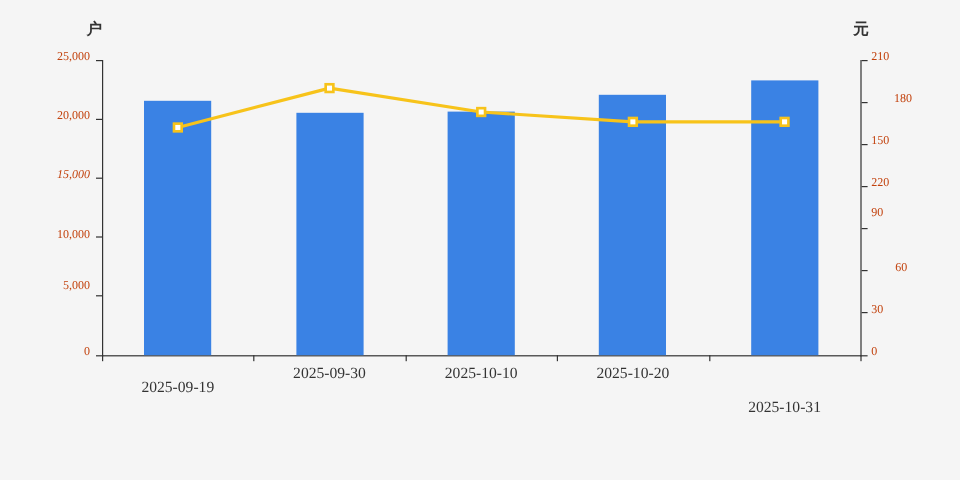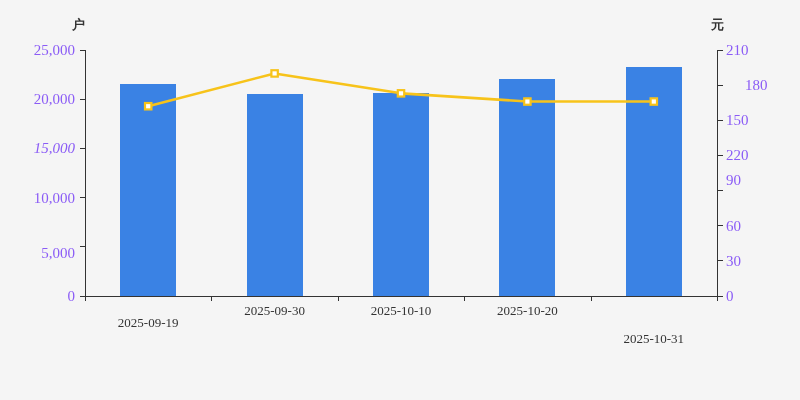--- a/index.html
+++ b/index.html
@@ -60,22 +60,22 @@
     position: absolute;
     height: 1px;
     width: 5px;
     background: #333333;
   }
   .tick-left  { left: 80px; }
   .tick-right { left: 718px; }
 
   .tick-text {
     position: absolute;
-    font-size: 15px;
-    color: #8b5cf6;
+    font-size: 10px;
+    color: #c2410c;
     line-height: 1;
     white-space: nowrap;
   }
   .tick-text-left {
     text-align: right;
     right: 725px;          
   }
   .tick-text-right {
     text-align: left;
     left: 726px;
@@ -126,37 +126,37 @@
   <div class="unit-label" id="unit-right">元</div>
 
   <div class="axis-spine" id="axis-spine-left"></div>
   <div class="axis-spine" id="axis-spine-right"></div>
   <div id="axis-baseline"></div>
 
   <div id="left-ticks">
       <div class="tick-mark tick-left" style="top: 295.5px;"></div>
       <div class="tick-text tick-text-left" style="top: 289px;">0</div>
       <div class="tick-mark tick-left" style="top: 246.3px;"></div>
-      <div class="tick-text tick-text-left" style="top: 246px; font-family: Liberation Serif, serif;">5,000</div>
+      <div class="tick-text tick-text-left" style="top: 234px; font-family: Liberation Serif, serif;">5,000</div>
       <div class="tick-mark tick-left" style="top: 197.1px;"></div>
       <div class="tick-text tick-text-left" style="top: 190.6px;">10,000</div>
       <div class="tick-mark tick-left" style="top: 147.9px;"></div>
       <div class="tick-text tick-text-left" style="top: 141.4px; font-style: italic;">15,000</div>
       <div class="tick-mark tick-left" style="top: 98.7px;"></div>
       <div class="tick-text tick-text-left" style="top: 92.2px;">20,000</div>
       <div class="tick-mark tick-left" style="top: 49.5px;"></div>
       <div class="tick-text tick-text-left" style="top: 43px;">25,000</div>
     </div>
   <div id="right-ticks">
       <div class="tick-mark tick-right" style="top: 295.5px;"></div>
       <div class="tick-text tick-text-right" style="top: 289px;">0</div>
       <div class="tick-mark tick-right" style="top: 260.357px;"></div>
       <div class="tick-text tick-text-right" style="top: 253.857px;">30</div>
       <div class="tick-mark tick-right" style="top: 225.214px;"></div>
-      <div class="tick-text tick-text-right" style="top: 218.714px;">60</div>
+      <div class="tick-text tick-text-right" style="top: 218.714px; margin-left: 20px;">60</div>
       <div class="tick-mark tick-right" style="top: 190.071px;"></div>
       <div class="tick-text tick-text-right" style="top: 173px;">90</div>
       <div class="tick-mark tick-right" style="top: 154.929px;"></div>
       <div class="tick-text tick-text-right" style="top: 148.429px;">220</div>
       <div class="tick-mark tick-right" style="top: 119.786px;"></div>
       <div class="tick-text tick-text-right" style="top: 113.286px;">150</div>
       <div class="tick-mark tick-right" style="top: 84.6429px;"></div>
       <div class="tick-text tick-text-right" style="top: 78.1429px; margin-left: 19px;">180</div>
       <div class="tick-mark tick-right" style="top: 49.5px;"></div>
       <div class="tick-text tick-text-right" style="top: 43px;">210</div>

